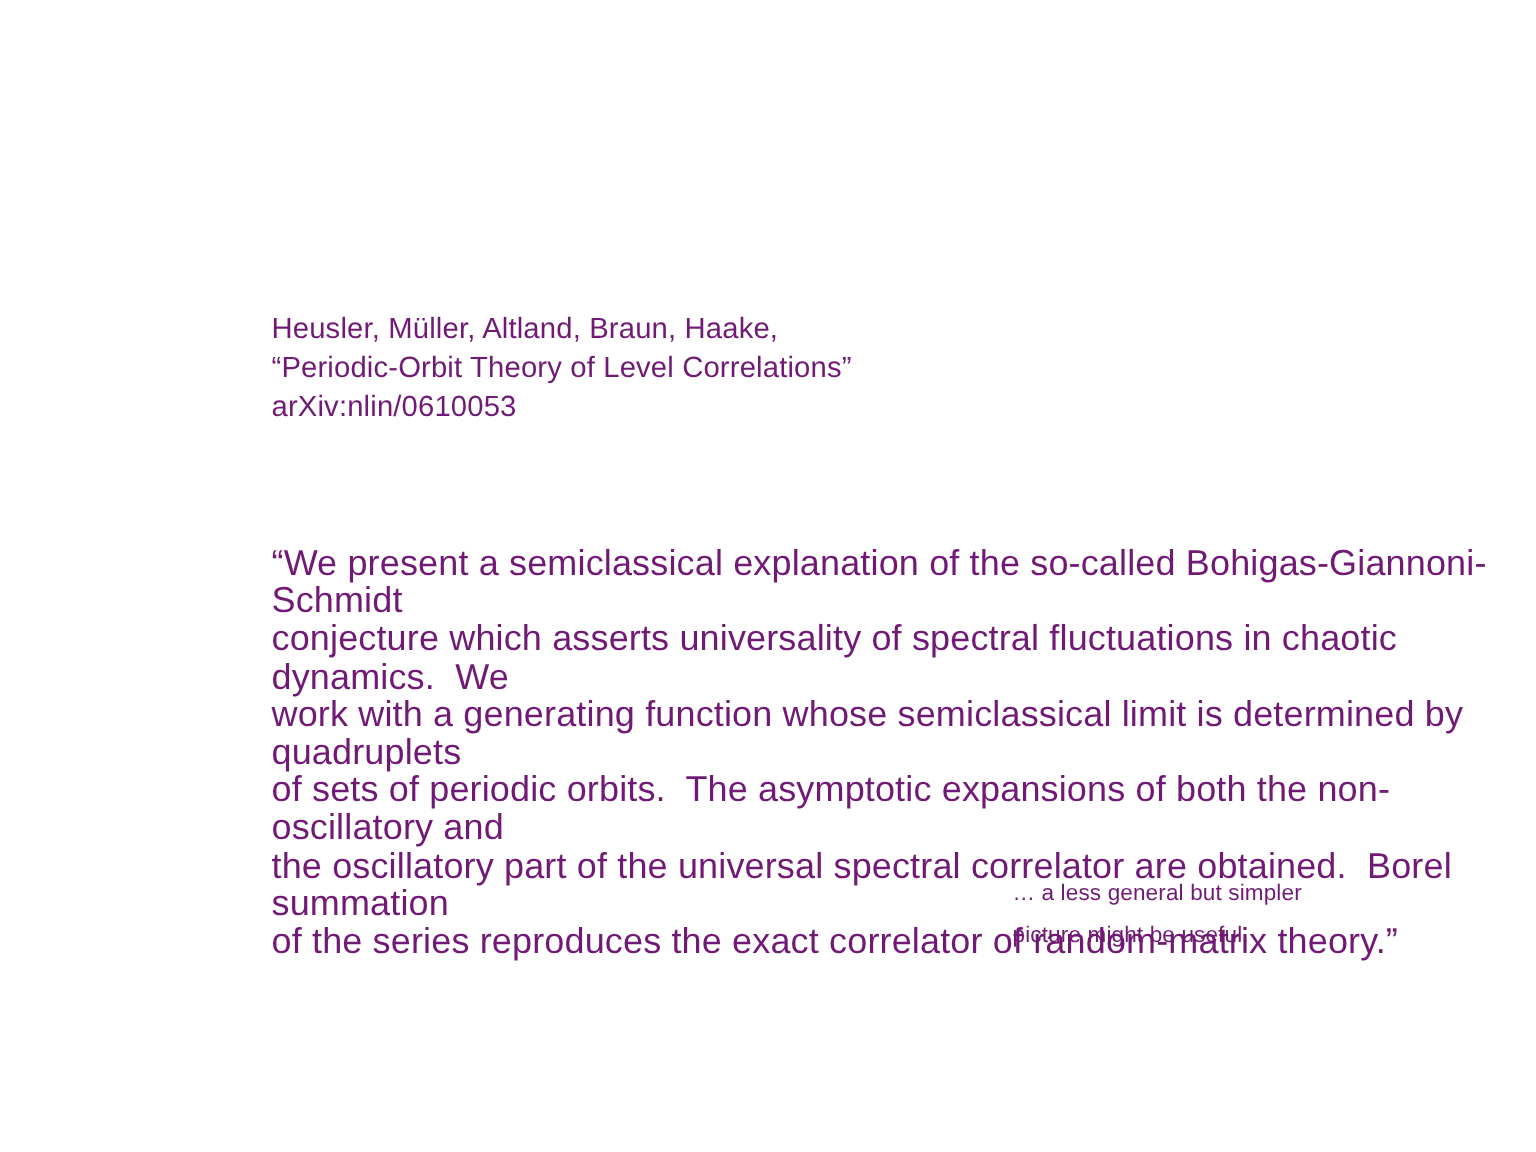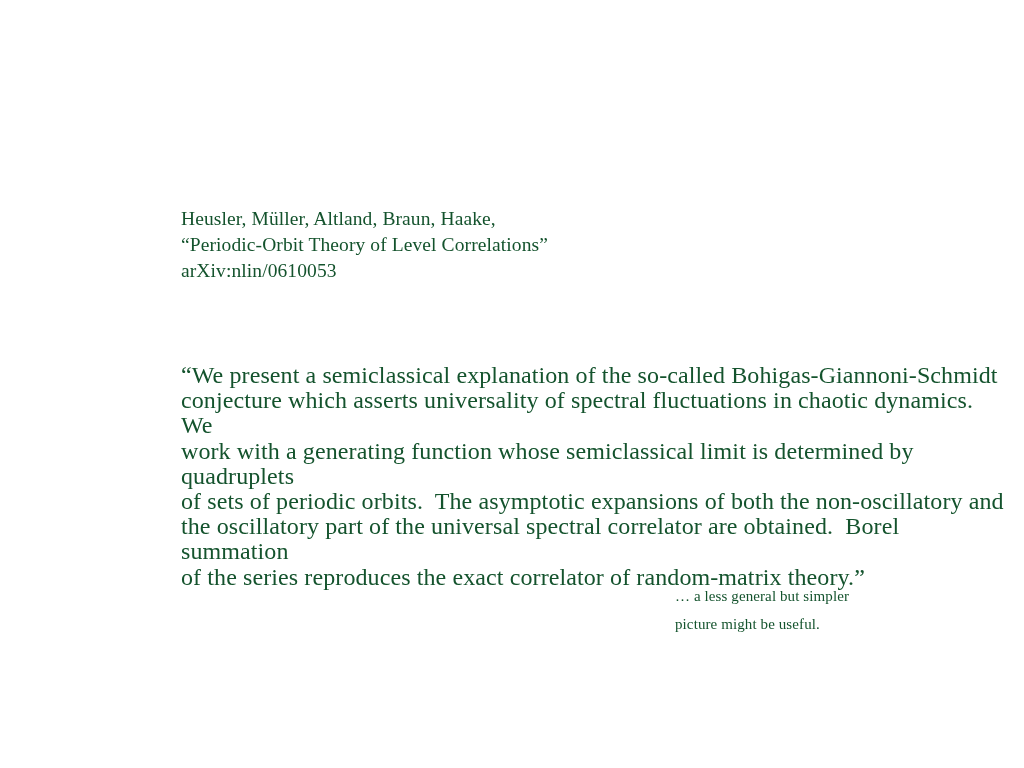--- a/index.html
+++ b/index.html
@@ -12,23 +12,22 @@
     width: 1024px;
     height: 768px;
     background: #ffffff;
     overflow: hidden;
     font-family: "Liberation Sans", "DejaVu Sans", sans-serif;
     color: #000000;
   }
   .textblock {
     position: absolute;
     white-space: pre-wrap;
-    color: #14532d;
+    color: #701a75;
     letter-spacing: 0.1px;
-    font-family: Liberation Serif, serif;
   }
   .citation {
     left: 181px;
     top: 206px;
     font-size: 19.5px;
     line-height: 26px;
     width: 560px;
   }
   .abstract {
     left: 181px;

